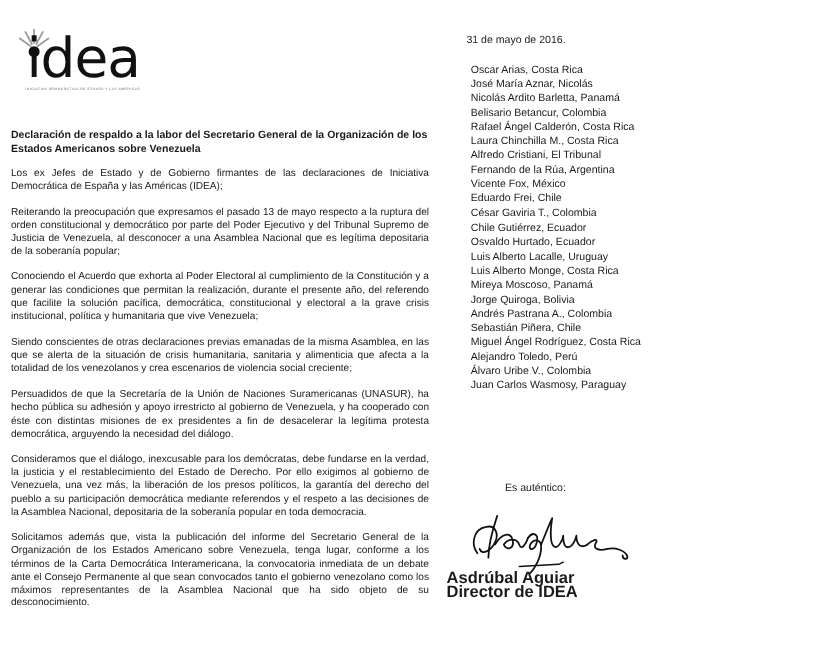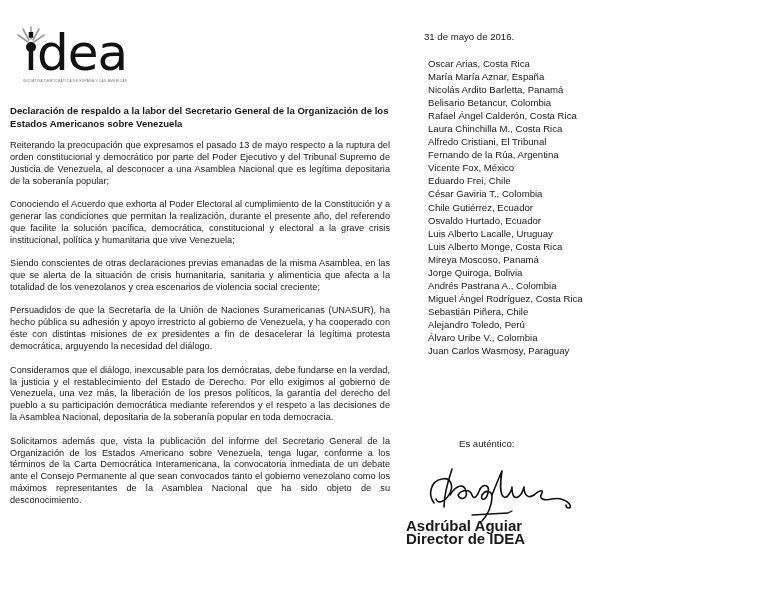--- a/index.html
+++ b/index.html
@@ -5,21 +5,21 @@
   html, body { margin: 0; padding: 0; background: #ffffff; }
   body { width: 760px; height: 603px; position: relative; overflow: hidden;
          font-family: "Liberation Sans", sans-serif; color: #1a1a1a; }
   .logo { position: absolute; left: 10px; top: 22px; width: 130px; height: 70px; }
   .logo-rays { position: absolute; left: 6px; top: 3px; }
   .logo-word { position: absolute; left: 14px; top: 6px; font-family: "DejaVu Sans", sans-serif;
                font-weight: normal; font-size: 50px; letter-spacing: -1px; color: #111; line-height: 1; }
   .logo-sub { position: absolute; left: 13px; top: 57px; font-size: 3px; color: #666;
               letter-spacing: 0.5px; white-space: nowrap; text-transform: uppercase; }
   .left { position: absolute; left: 10px; top: 100px; width: 380px; font-size: 9.2px; line-height: 11.9px; }
-  .title { font-weight: bold; font-size: 9.6px; line-height: 13px; margin: 4px 0 10px 0; }
+  .title { font-weight: bold; font-size: 9.6px; line-height: 13px; margin: 16px 0 10px 0; }
   .para { margin: 0 0 11.5px 0; text-align: justify; }
   .right { position: absolute; left: 424px; top: 30px; width: 200px; font-size: 9.6px; }
   .date { margin: 0 0 14px 0; line-height: 13px; }
   .signatories { list-style: none; margin: 4px; padding: 0; }
   .signatories li { line-height: 13.05px; white-space: nowrap; }
   .auth { position: absolute; left: 424px; top: 438px; font-size: 9.6px; padding-left: 35px; }
   .signature { position: absolute; left: 420px; top: 455px; width: 170px; height: 70px; }
   .signer { position: absolute; left: 406px; top: 519px; font-size: 15px; line-height: 13px; font-weight: bold; }
 </style>
 </head>
@@ -35,51 +35,52 @@
       <line x1="18" y1="17" x2="28" y2="10"></line>
     </g>
     <circle cx="15" cy="22" r="5" fill="#111"></circle>
   </svg>
   <div class="logo-word">idea</div>
   <div class="logo-sub">Iniciativa Democrática de España y las Américas</div>
 </div>
 
 <div class="left">
   <div class="title">Declaración de respaldo a la labor del Secretario General de la Organización de los Estados Americanos sobre Venezuela</div>
+  <p class="para">Los ex Jefes de Estado y de Gobierno firmantes de las declaraciones de Iniciativa Democrática de España y las Américas (IDEA);</p>
   <p class="para">Reiterando la preocupación que expresamos el pasado 13 de mayo respecto a la ruptura del orden constitucional y democrático por parte del Poder Ejecutivo y del Tribunal Supremo de Justicia de Venezuela, al desconocer a una Asamblea Nacional que es legítima depositaria de la soberanía popular;</p>
   <p class="para">Conociendo el Acuerdo que exhorta al Poder Electoral al cumplimiento de la Constitución y a generar las condiciones que permitan la realización, durante el presente año, del referendo que facilite la solución pacífica, democrática, constitucional y electoral a la grave crisis institucional, política y humanitaria que vive Venezuela;</p>
   <p class="para">Siendo conscientes de otras declaraciones previas emanadas de la misma Asamblea, en las que se alerta de la situación de crisis humanitaria, sanitaria y alimenticia que afecta a la totalidad de los venezolanos y crea escenarios de violencia social creciente;</p>
   <p class="para">Persuadidos de que la Secretaría de la Unión de Naciones Suramericanas (UNASUR), ha hecho pública su adhesión y apoyo irrestricto al gobierno de Venezuela, y ha cooperado con éste con distintas misiones de ex presidentes a fin de desacelerar la legítima protesta democrática, arguyendo la necesidad del diálogo.</p>
   <p class="para">Consideramos que el diálogo, inexcusable para los demócratas, debe fundarse en la verdad, la justicia y el restablecimiento del Estado de Derecho. Por ello exigimos al gobierno de Venezuela, una vez más, la liberación de los presos políticos, la garantía del derecho del pueblo a su participación democrática mediante referendos y el respeto a las decisiones de la Asamblea Nacional, depositaria de la soberanía popular en toda democracia.</p>
   <p class="para">Solicitamos además que, vista la publicación del informe del Secretario General de la Organización de los Estados Americano sobre Venezuela, tenga lugar, conforme a los términos de la Carta Democrática Interamericana, la convocatoria inmediata de un debate ante el Consejo Permanente al que sean convocados tanto el gobierno venezolano como los máximos representantes de la Asamblea Nacional que ha sido objeto de su desconocimiento.</p>
 </div>
 
 <div class="right">
   <div class="date">31 de mayo de 2016.</div>
   <ul class="signatories">
       <li>Oscar Arias, Costa Rica</li>
-      <li>María María Aznar, España</li>
+      <li>José María Aznar, Nicolás</li>
       <li>Nicolás Ardito Barletta, Panamá</li>
       <li>Belisario Betancur, Colombia</li>
       <li>Rafael Ángel Calderón, Costa Rica</li>
       <li>Laura Chinchilla M., Costa Rica</li>
       <li>Alfredo Cristiani, El Tribunal</li>
       <li>Fernando de la Rúa, Argentina</li>
       <li>Vicente Fox, México</li>
       <li>Eduardo Frei, Chile</li>
       <li>César Gaviria T., Colombia</li>
       <li>Chile Gutiérrez, Ecuador</li>
       <li>Osvaldo Hurtado, Ecuador</li>
       <li>Luis Alberto Lacalle, Uruguay</li>
       <li>Luis Alberto Monge, Costa Rica</li>
       <li>Mireya Moscoso, Panamá</li>
       <li>Jorge Quiroga, Bolivia</li>
       <li>Andrés Pastrana A., Colombia</li>
+      <li>Sebastián Piñera, Chile</li>
       <li>Miguel Ángel Rodríguez, Costa Rica</li>
-      <li>Sebastián Piñera, Chile</li>
       <li>Alejandro Toledo, Perú</li>
       <li>Álvaro Uribe V., Colombia</li>
       <li>Juan Carlos Wasmosy, Paraguay</li>
     </ul>
 </div>
 
 <div class="auth">Es auténtico:</div>
 
 <svg class="signature" viewBox="0 0 170 70">
   <g fill="none" stroke="#111" stroke-width="1.6" stroke-linecap="round" stroke-linejoin="round">

